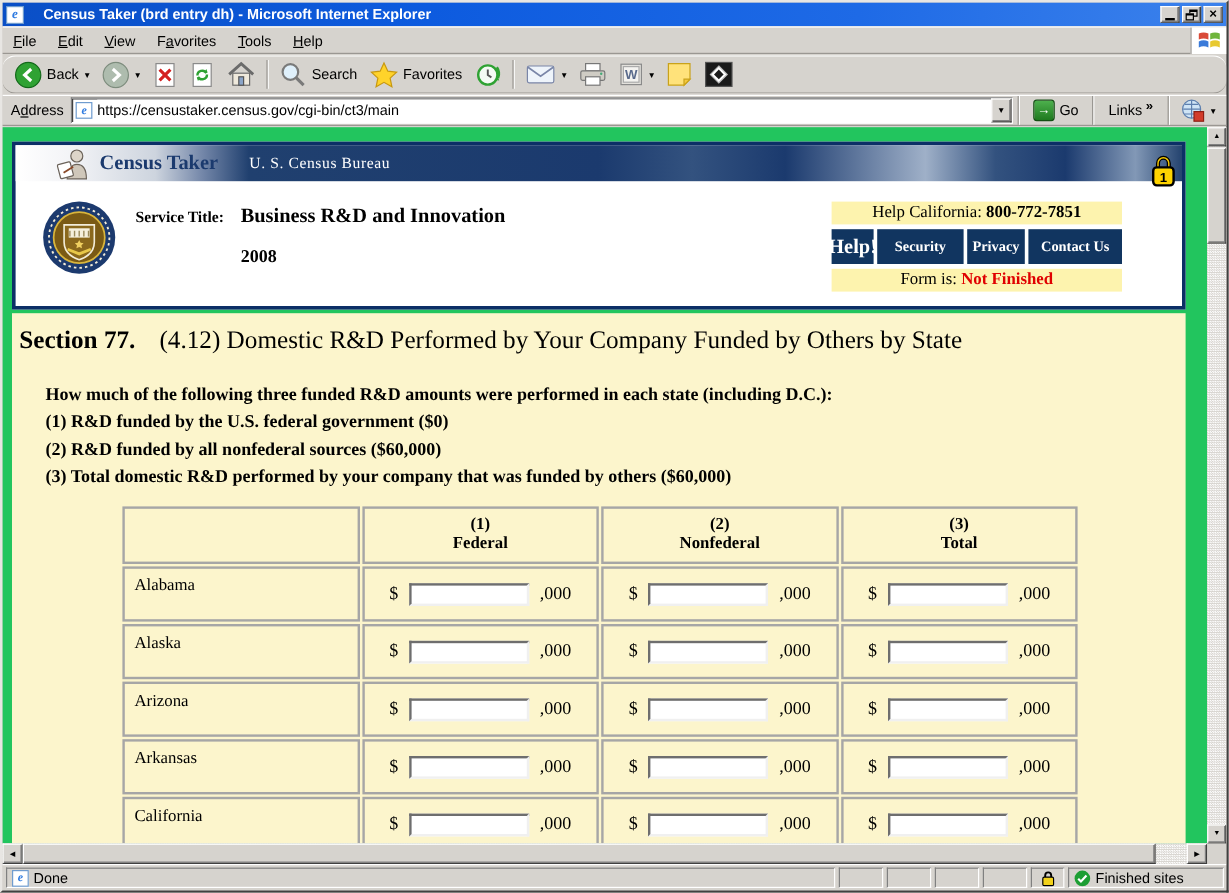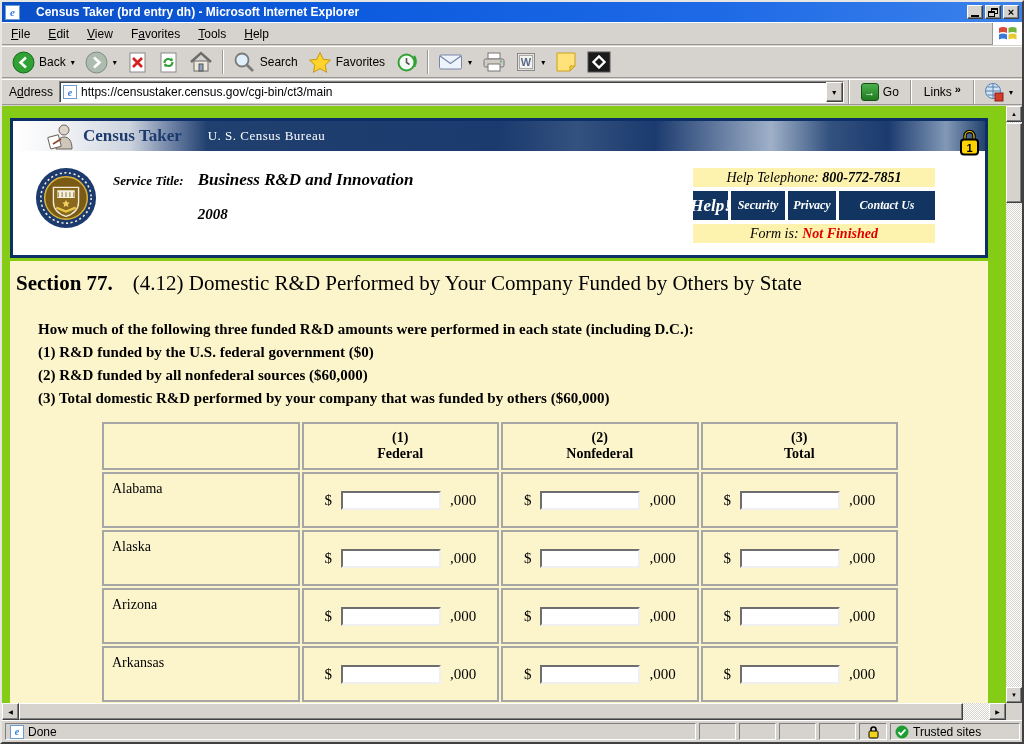--- a/index.html
+++ b/index.html
@@ -30,21 +30,21 @@
   .menubar { position:absolute; top:20px; left:0; right:0; height:23px; background:#d6d3ce;
     border-top:1px solid #fff; border-bottom:1px solid #9a9792; display:flex; align-items:center; }
   .menu-item { padding:3px 9px; font-size:12px; color:#000; }
   .menu-item .mn { text-decoration:underline; }
   .flagpanel { margin-left:auto; width:30px; height:22px; background:#fff;
     border-left:1px solid #9a9792; display:flex; align-items:center; justify-content:center; }
 
   
   .toolbar { position:absolute; top:44px; left:0; right:0; height:32px; background:#d6d3ce;
     border-top:1px solid #fff; border-bottom:1px solid #9a9792;
-    display:flex; align-items:center; padding-left:5px; }
+    display:flex; align-items:center; padding-left:5px;border-radius:11px; }
   .tbtn { display:flex; align-items:center; gap:4px; padding:2px 5px; font-size:12px; color:#000; height:28px; }
   .caret { font-size:8px; color:#000; margin-left:1px; }
   .tsep { width:2px; height:24px; border-left:1px solid #9a9792; border-right:1px solid #fff; margin:0 4px; }
 
   
   .addressbar { position:absolute; top:77px; left:0; right:0; height:26px; background:#d6d3ce;
     border-top:1px solid #fff; border-bottom:1px solid #9a9792;
     display:flex; align-items:center; padding:0 4px 0 7px; font-size:12px; }
   .addr-label { margin-right:6px; }
   .addr-box { flex:1; height:22px; background:#fff; display:flex; align-items:center;
@@ -55,61 +55,61 @@
   .drop-btn { width:17px; height:20px; background:#d6d3ce; border:1px solid; border-color:#fff #404040 #404040 #fff;
     box-shadow:inset -1px -1px 0 #808080; display:flex; align-items:center; justify-content:center; font-size:7px; }
   .go-btn { display:flex; align-items:center; gap:4px; padding:0 7px; height:24px; }
   .go-ico { width:18px; height:18px; background:linear-gradient(#4db04d,#1f7a1f); border:1px solid #145014; border-radius:3px;
     color:#fff; display:flex; align-items:center; justify-content:center; font-size:11px; font-weight:bold; }
   .links { display:flex; align-items:center; gap:3px; padding:0 8px; }
   .links .chev { font-weight:bold; font-size:11px; position:relative; top:-3px; }
 
   
   .client { position:absolute; top:104px; bottom:22px; left:0; right:0; background:#d6d3ce; }
-  .viewport { position:absolute; top:0; left:0; right:16px; bottom:17px; background:#84cc16; overflow:hidden; }
+  .viewport { position:absolute; top:0; left:0; right:16px; bottom:17px; background:#22c55e; overflow:hidden; }
   .page { position:absolute; left:8px; top:12px; width:978px; font-family:"Liberation Serif","DejaVu Serif",serif; }
 
   
   .hdrbox { position:relative; height:140px; background:#fff; border:3px solid #0c2f66; }
   .band { height:30px; display:flex; align-items:center;
     background:linear-gradient(90deg,#ffffff 0%,#f2f3f6 5%,#cdd4de 12%,#7487a9 16%,#20406f 20%,
       #1b3a6e 50%,#33527f 58%,#1b3a6e 66%,#9fb0c8 78%,#33527f 84%,#1b3a6e 90%,#8298b6 96%,#24436f 100%); }
   .brand { color:#1b3a6e; font-weight:bold; font-size:17px; margin-left:8px; }
   .agency { color:#fff; font-size:13px; margin-left:26px; letter-spacing:.5px; }
   .padlock { position:absolute; top:7px; right:5px; z-index:3; }
-  .hdr-row { display:flex; padding:16px 0 0 22px;font-style:italic; }
+  .hdr-row { display:flex; padding:16px 0 0 22px; }
   .svc { display:flex; margin-left:16px; }
   .svc-label { font-size:13px; font-weight:bold; margin-top:6px; white-space:nowrap; }
   .svc-col { margin-left:14px; }
   .svc-title { font-size:17px; font-weight:bold; margin-top:3px; }
   .svc-year { font-size:15px; font-weight:bold; margin-top:16px; }
   .hdr-right { margin-left:auto; margin-right:50px; width:242px; margin-top:1px; }
   .ybar { background:#fdf3ae; text-align:center; font-size:14px; height:19px; line-height:19px; }
   .ybar b { font-weight:bold; }
   .hnav { display:flex; gap:3px; margin-top:4px; height:29px; }
   .hbtn { background:#113560; color:#fff; font-weight:bold; font-size:12px;
     display:flex; align-items:center; justify-content:center; font-family:"Liberation Serif","DejaVu Serif",serif; }
   .hbtn:nth-child(1){ width:35px; font-size:17px; }
-  .hbtn:nth-child(2){ width:54px; }
+  .hbtn:nth-child(2){ width:72px; }
   .hbtn:nth-child(3){ width:48px; }
   .hbtn:nth-child(4){ flex:1; }
   .fbar { margin-top:4px; }
   .fbar .red { color:#e00000; font-weight:bold; }
 
   
   .section { margin-top:3px; background:#fcf5cc; height:570px; overflow:hidden; }
   .sec-title { padding:10px 0 0 6px; font-size:21px; }
   .sec-title .num { font-weight:bold; margin-right:20px; }
   .instructions { margin:22px 0 0 28px; font-weight:bold; font-size:15px; line-height:23px; }
   table.rd { margin:10px 0 0 90px; border-collapse:separate; border-spacing:2px; width:800px;
     table-layout:fixed; }
   table.rd th, table.rd td { border:2px solid #a6a6a6; }
   table.rd th { height:48px; font-size:14px; font-weight:bold; text-align:center; vertical-align:middle;
     font-family:"Liberation Serif","DejaVu Serif",serif; }
-  td.state { height:56px; vertical-align:top; text-align:left; padding:7px 0 0 8px; font-size:14px; font-weight:normal; }
+  td.state { height:46px; vertical-align:top; text-align:left; padding:7px 0 0 8px; font-size:14px; font-weight:normal; }
   td.money { text-align:center; vertical-align:middle; font-size:15px; }
   td.money .grp { display:flex; align-items:center; justify-content:center; gap:9px; }
   td.money input { width:100px; height:19px; background:#fff;
     border:2px solid; border-color:#6e6e6e #f0f0f0 #f0f0f0 #6e6e6e; font-size:13px; padding:0 2px; }
 
   
   .checker { background-color:#d6d3ce;
     background-image:conic-gradient(#fff 25%,#d6d3ce 25% 50%,#fff 50% 75%,#d6d3ce 75%);
     background-size:2px 2px; }
   .vscroll { position:absolute; top:0; right:0; bottom:17px; width:16px; }
@@ -347,21 +347,21 @@
             </svg>
             <div class="svc">
               <div class="svc-label">Service Title:</div>
               <div class="svc-col">
                 <div class="svc-title">Business R&amp;D and Innovation</div>
                 <div class="svc-year">2008</div>
               </div>
             </div>
             <div class="hdr-right">
               <div class="ybar">
-                <span>Help Telephone:</span>&nbsp;<b>800-772-7851</b>
+                <span>Help California:</span>&nbsp;<b>800-772-7851</b>
               </div>
               <div class="hnav">
                 <div class="hbtn">Help!</div>
                 <div class="hbtn">Security</div>
                 <div class="hbtn">Privacy</div>
                 <div class="hbtn">Contact Us</div>
               </div>
               <div class="ybar fbar">
                 <span>Form is:</span>&nbsp;<span class="red">Not Finished</span>
               </div>
@@ -560,16 +560,16 @@
       <svg width="11" height="14" viewBox="0 0 11 14">
         <path d="M3 6 V4.5 a2.5 2.5 0 0 1 5 0 V6" fill="none" stroke="#000" stroke-width="1.6"></path>
         <rect x="1" y="6" width="9" height="7" rx="1.2" fill="#f2d21c" stroke="#000"></rect>
       </svg>
     </div>
     <div class="pane trusted">
       <svg width="14" height="14" viewBox="0 0 14 14">
         <circle cx="7" cy="7" r="6.5" fill="#1d9e33"></circle>
         <path d="M3.5 7.2 l2.3 2.4 4.6 -5" stroke="#fff" stroke-width="1.8" fill="none"></path>
       </svg>
-      <span>Trusted sites</span>
+      <span>Finished sites</span>
     </div>
   </div>
 </div>
 
 </body></html>

